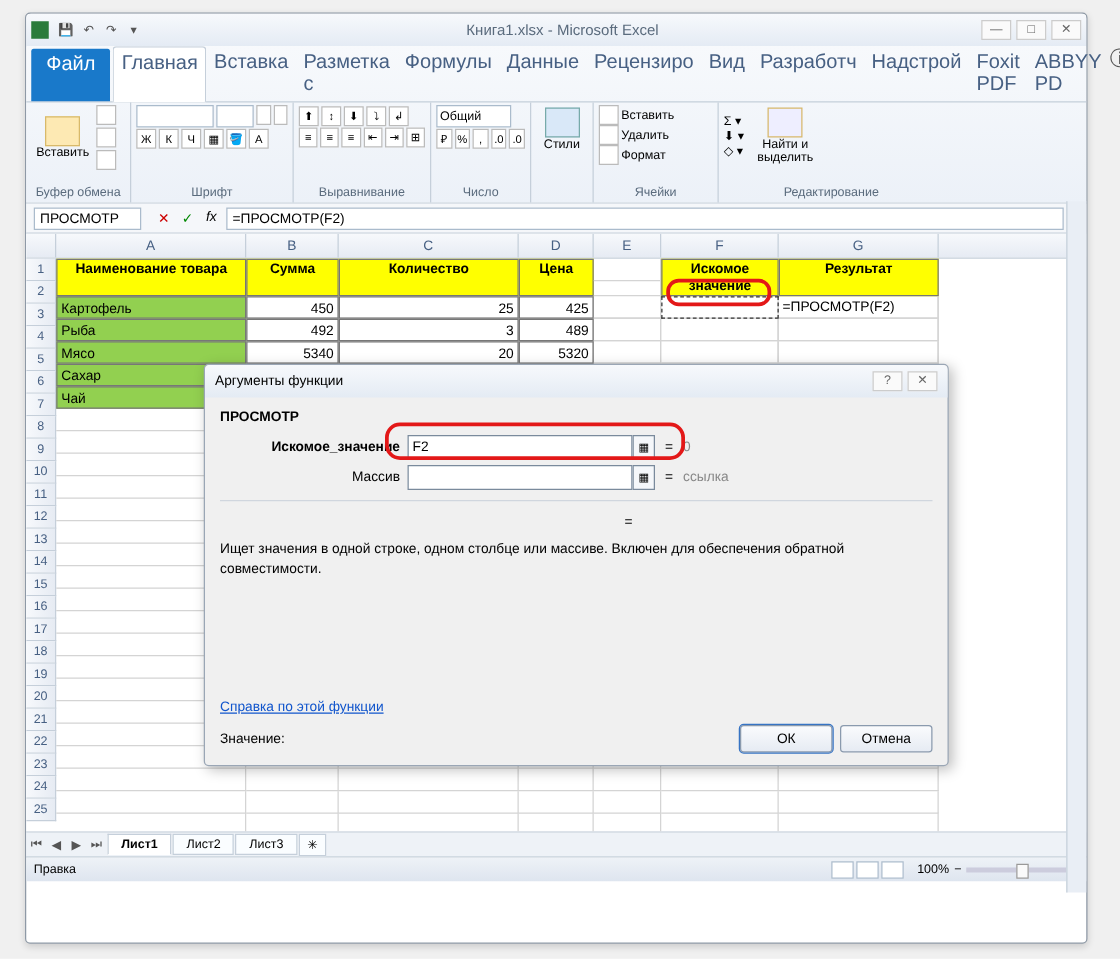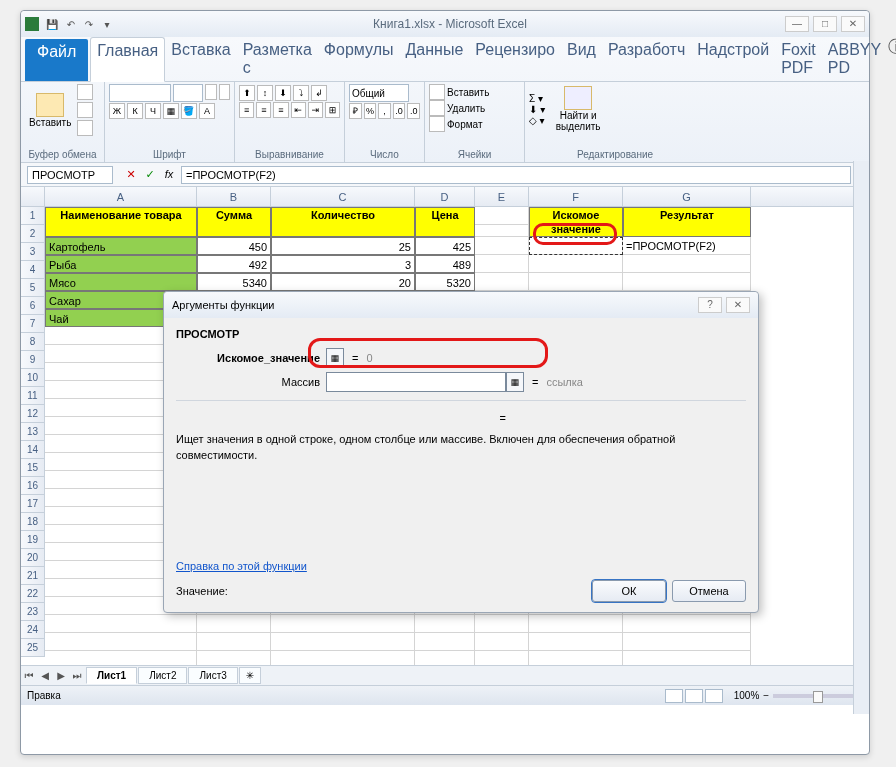--- a/index.html
+++ b/index.html
@@ -196,20 +196,26 @@
             </div>
           <div class="rowico">
               <span>₽</span>
               <span>%</span>
               <span>,</span>
               <span>.0</span>
               <span>.0</span>
             </div>
         </div>
         <div class="label">Число</div>
+      </div>
+      <div class="group" style="width:50px">
+        <div class="bigbtn">
+            <div class="ico" style="background:#d9e8f8;border-color:#7aa"></div>
+            <div class="lb">Стили</div>
+          </div>
       </div>
       <div class="group" style="width:100px">
         <div style="font-size:10px">
           <div style="display:flex;align-items:center;gap:2px;cursor:pointer">
               <span class="smico"></span>
               <span>Вставить</span>
             </div>
           <div style="display:flex;align-items:center;gap:2px;cursor:pointer">
               <span class="smico"></span>
               <span>Удалить</span>
@@ -535,20 +541,21 @@
   <div class="dialog">
     <div class="dtitle">
       <span class="lb">Аргументы функции</span>
       <span class="bt">?</span>
       <span class="bt">✕</span>
     </div>
     <div class="body">
       <div class="fn">ПРОСМОТР</div>
       <div class="row">
         <div class="lab bold">Искомое_значение</div>
+        <input value="F2" style="">
         <div class="refbtn">▦</div>
         <div class="eq">=</div>
         <div class="res">0</div>
       </div>
       <div class="row">
         <div class="lab">Массив</div>
         <input value="" style="">
         <div class="refbtn">▦</div>
         <div class="eq">=</div>
         <div class="res">ссылка</div>

